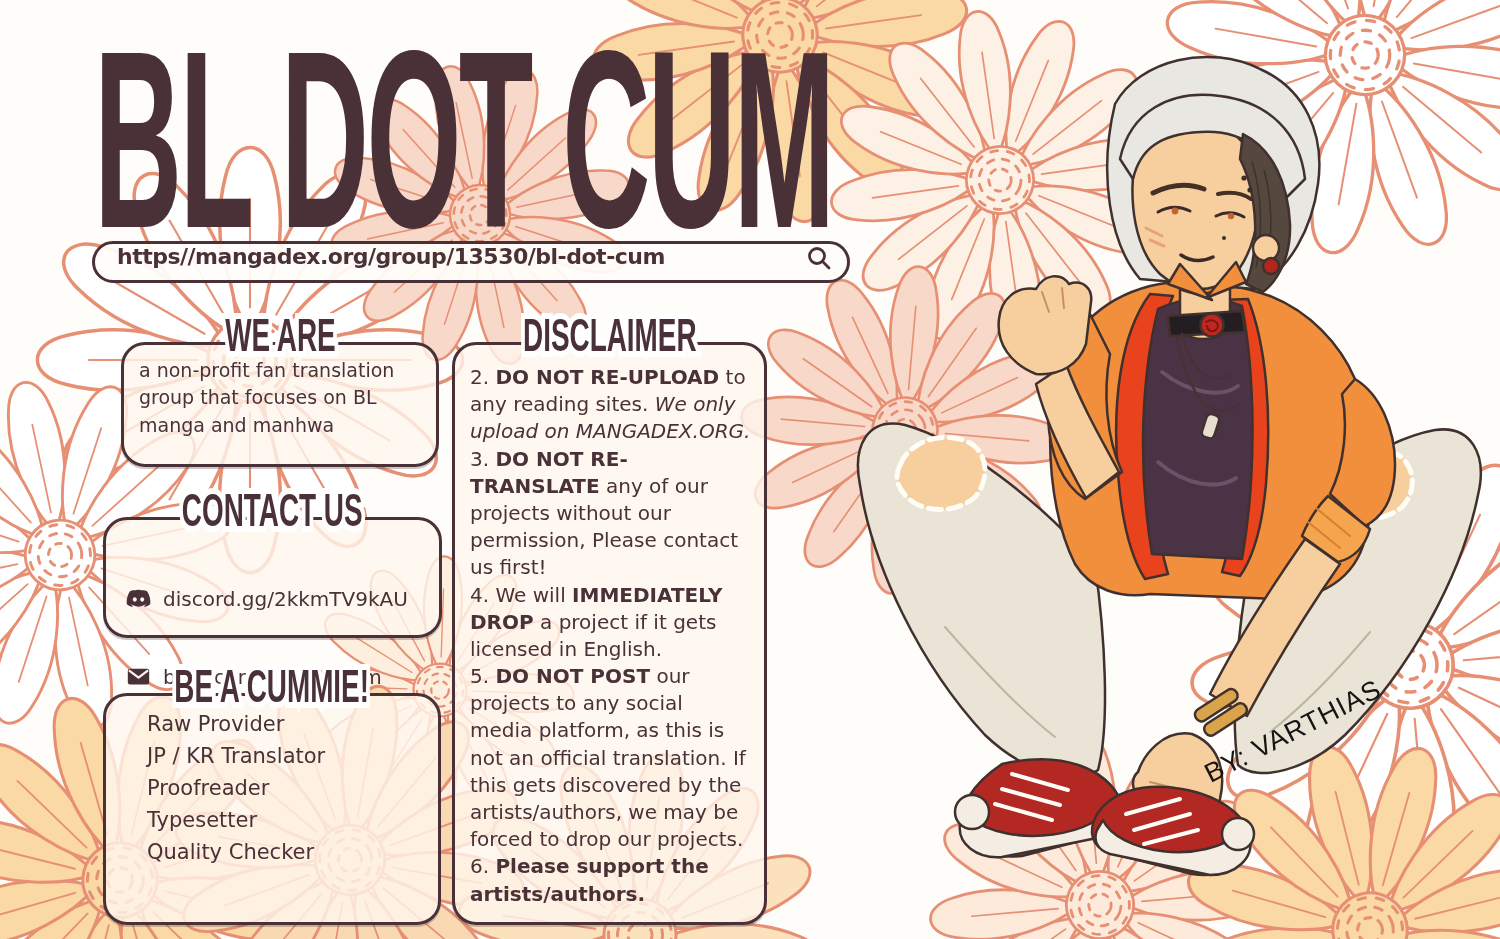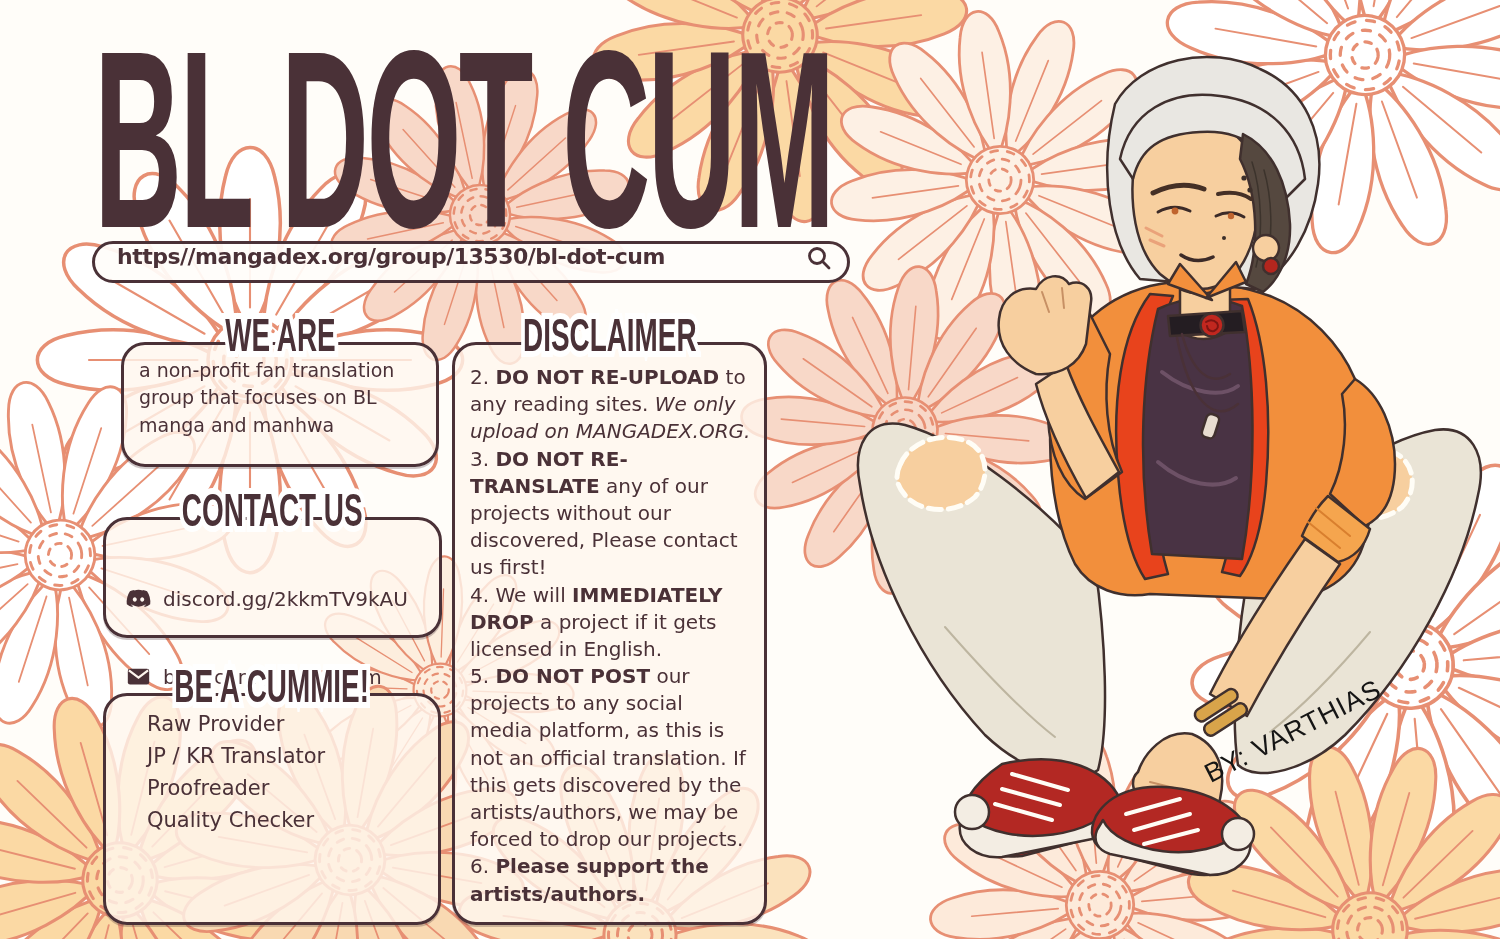--- a/index.html
+++ b/index.html
@@ -268,37 +268,38 @@
       <span class="h-stack">
         <span class="h-outline" aria-hidden="true">BE A CUMMIE!</span>
         <span class="h-fill">BE A CUMMIE!</span>
       </span>
     </div>
     <div class="content">
       <ul id="roles-list">
           <li>Raw Provider</li>
           <li>JP / KR Translator</li>
           <li>Proofreader</li>
+          <li>Typesetter</li>
           <li>Quality Checker</li>
         </ul>
     </div>
   </section>
 
   <section class="sec" id="sec-disclaimer">
     <div class="panel"></div>
     <div class="sec-h">
       <span class="h-stack">
         <span class="h-outline" aria-hidden="true">DISCLAIMER</span>
         <span class="h-fill">DISCLAIMER</span>
       </span>
     </div>
     <div class="content">
       <div id="disclaimer-lines">
           <p class="dline"><span>2. </span><span class="b">DO NOT RE-UPLOAD</span><span> to any reading sites. </span><span class="i">We only upload on MANGADEX.ORG.</span></p>
-          <p class="dline"><span>3. </span><span class="b">DO NOT RE-TRANSLATE</span><span> any of our projects without our discovered, Please contact us first!</span></p>
+          <p class="dline"><span>3. </span><span class="b">DO NOT RE-TRANSLATE</span><span> any of our projects without our permission, Please contact us first!</span></p>
           <p class="dline"><span>4. We will </span><span class="b">IMMEDIATELY DROP</span><span> a project if it gets licensed in English.</span></p>
           <p class="dline"><span>5. </span><span class="b">DO NOT POST</span><span> our projects to any social media platform, as this is not an official translation. If this gets discovered by the artists/authors, we may be forced to drop our projects.</span></p>
           <p class="dline"><span>6. </span><span class="b">Please support the artists/authors.</span></p>
         </div>
     </div>
   </section>
 
 </div>
 
 </body></html>

